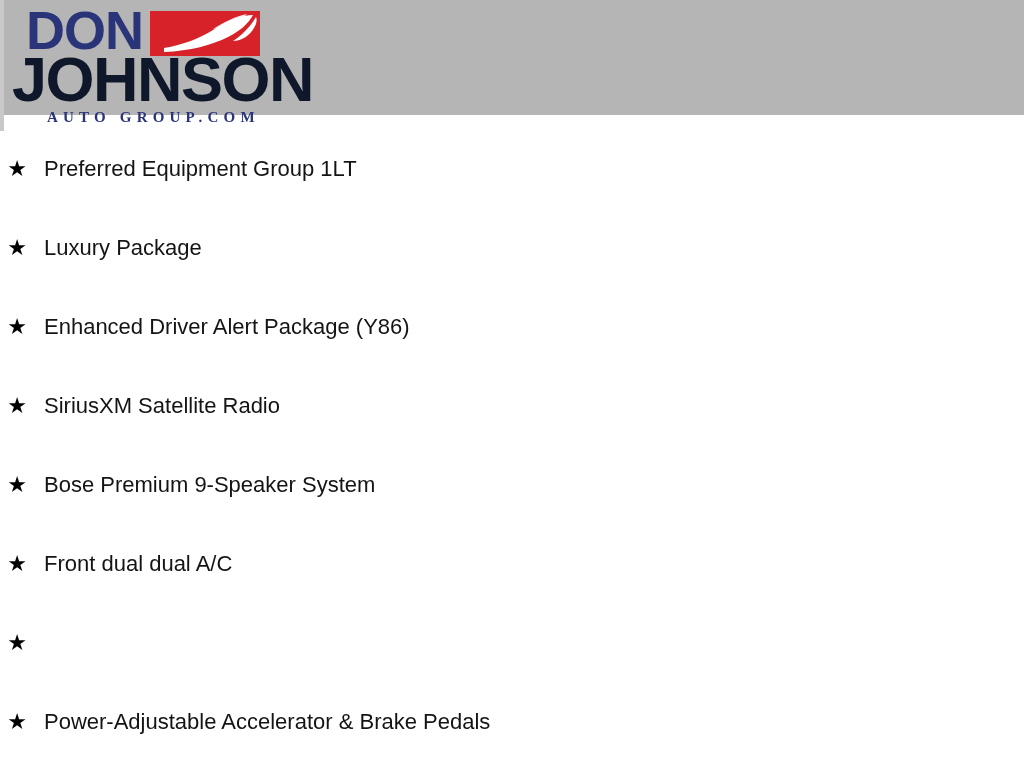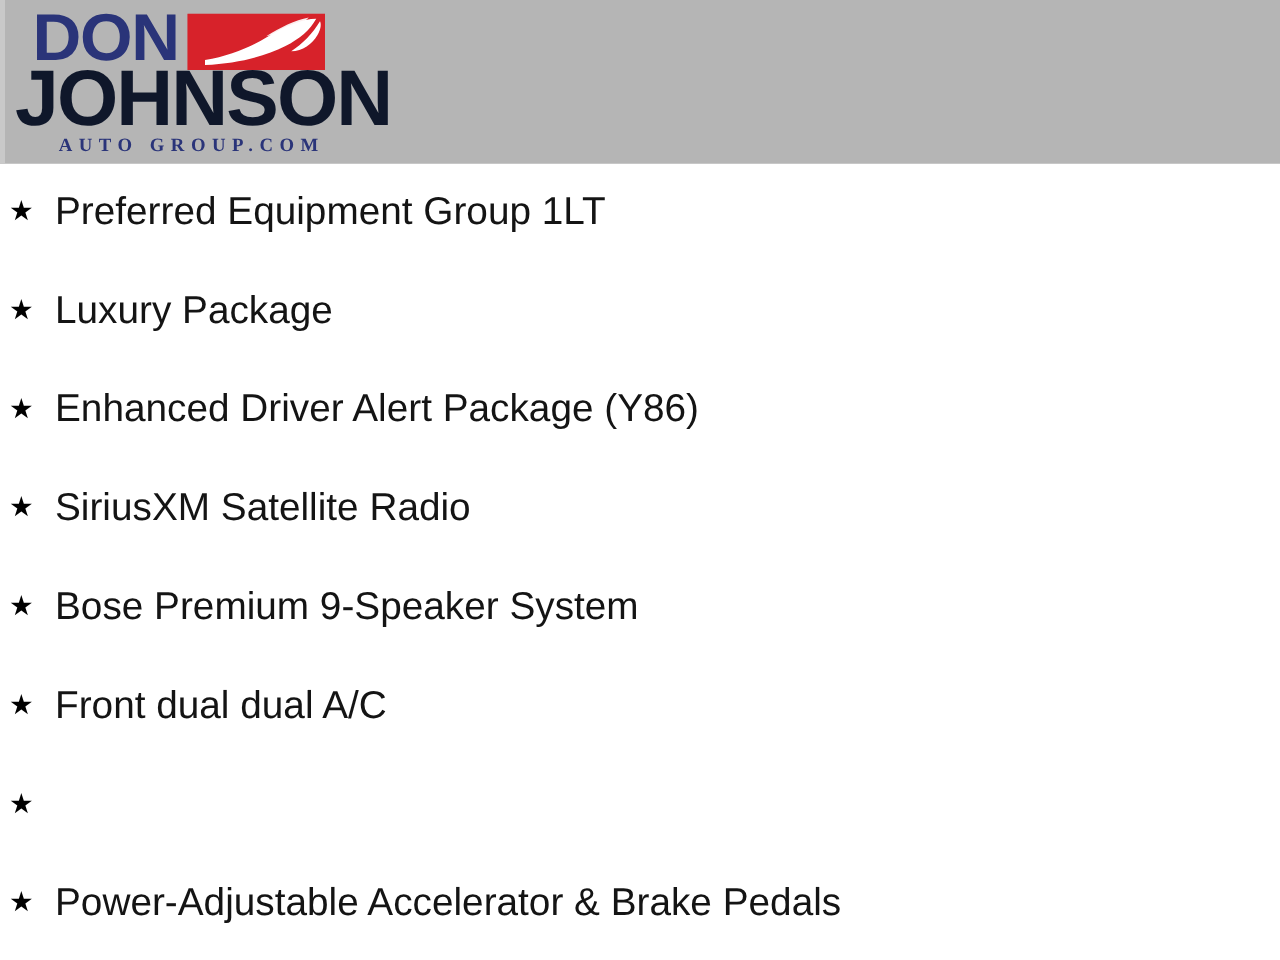--- a/index.html
+++ b/index.html
@@ -21,21 +21,21 @@
     height: 768px;
     background: #ffffff;
   }
 
   
   .header {
     position: absolute;
     left: 0;
     top: 0;
     width: 1024px;
-    height: 131px;
+    height: 115px;
     background: #b5b5b5;
     box-sizing: border-box;
   }
   .header-left-edge {
     position: absolute;
     left: 0;
     top: 0;
     width: 4px;
     height: 131px;
     background: #c9c9c9;
@@ -143,21 +143,21 @@
     width: 30px;
     flex: 0 0 30px;
     text-align: center;
     font-size: 22px;
     line-height: 28px;
     color: #000000;
     margin-left: 2px;
   }
   .highlight-label {
     font-family: "Liberation Sans", sans-serif;
-    font-size: 31px;
+    font-size: 22px;
     line-height: 28px;
     color: #141414;
     white-space: nowrap;
     margin-left: 12px;
   }
 </style>
 </head>
 <body>
 
 <div class="page">

